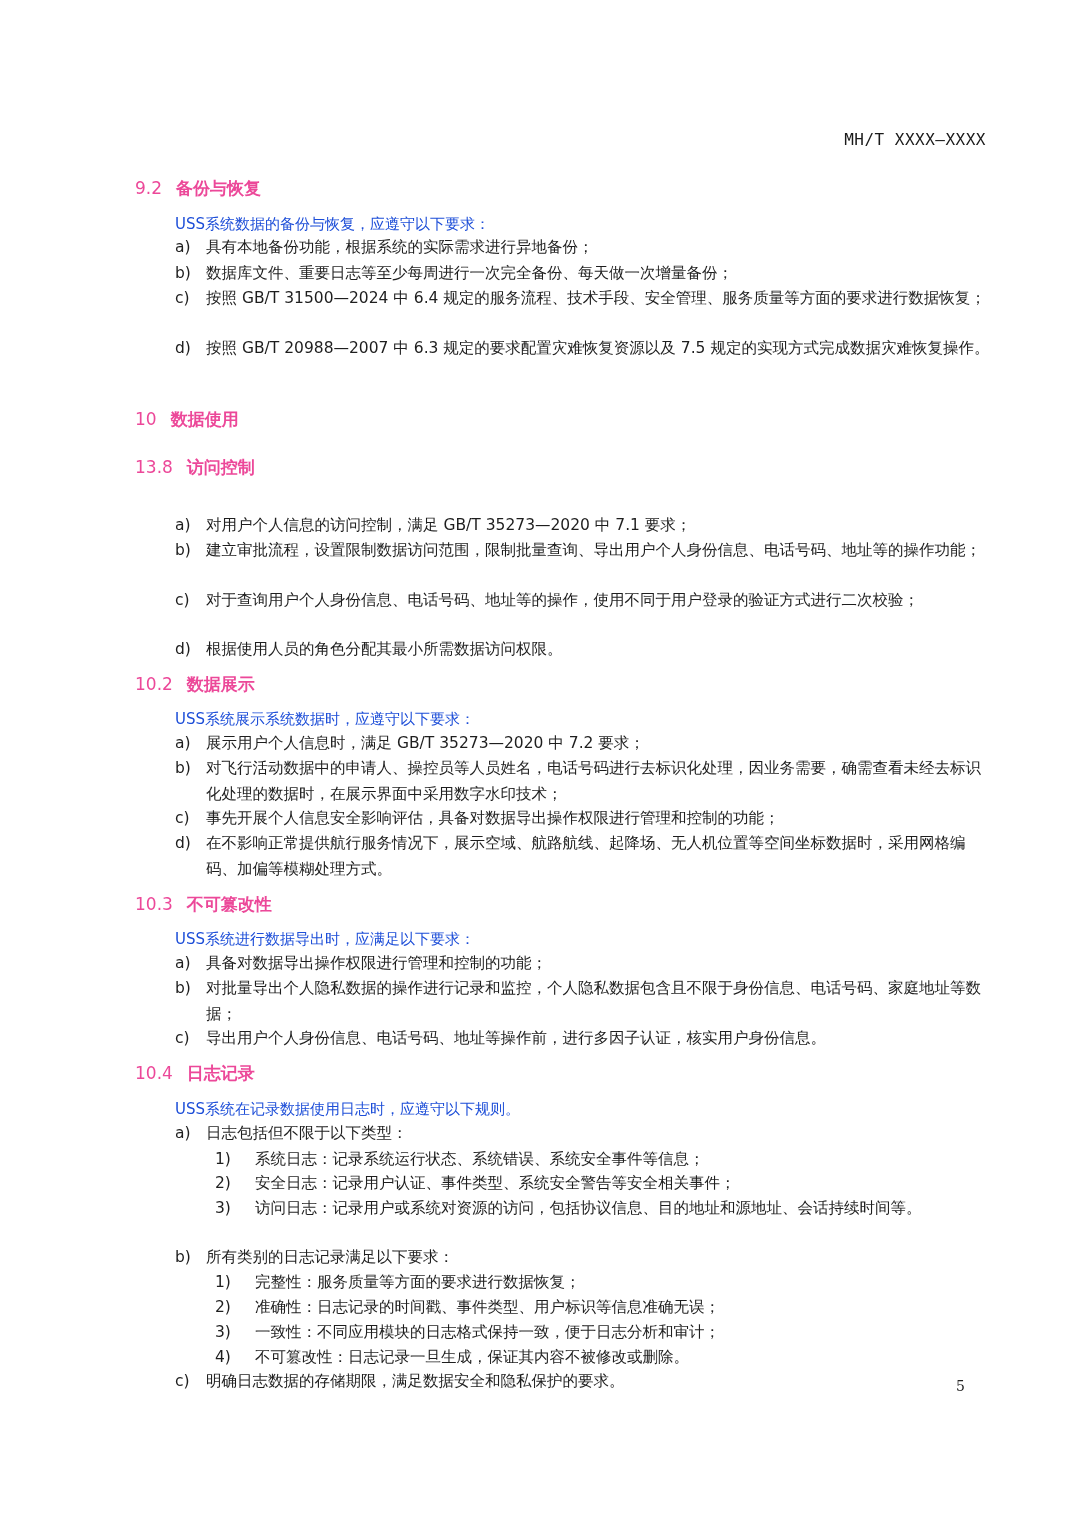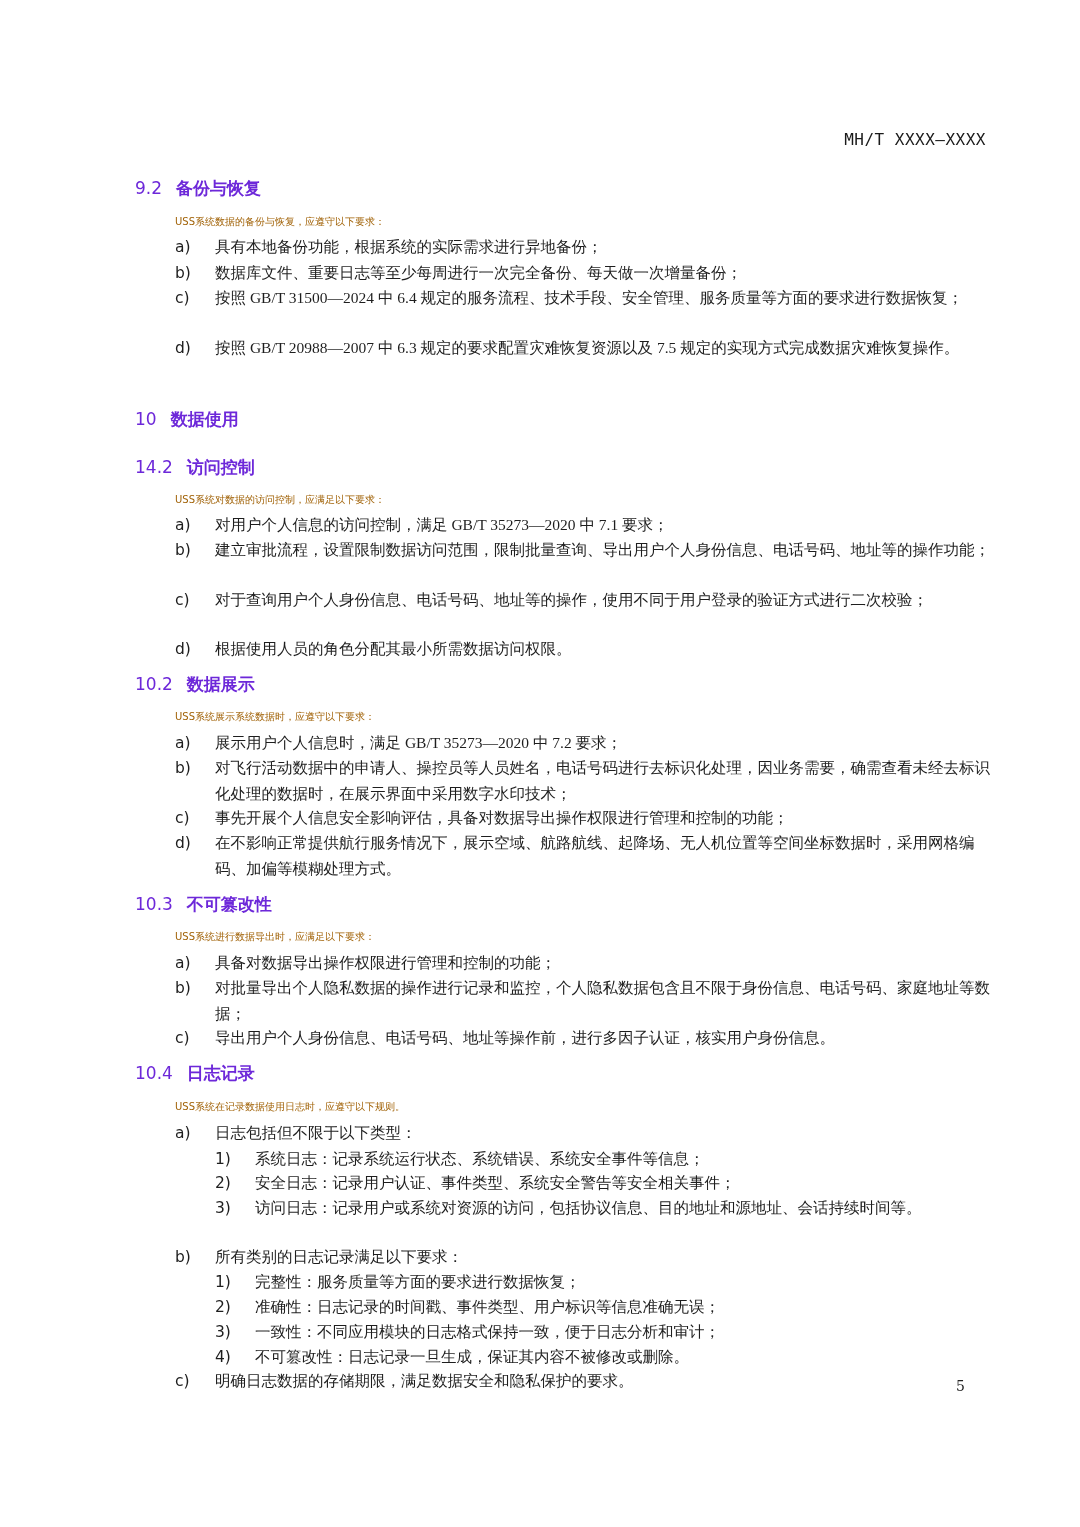--- a/index.html
+++ b/index.html
@@ -8,33 +8,33 @@
     font-family: "DejaVu Sans", sans-serif; color: #1a1a1a;
   }
   .page { position: absolute; left: 8px; top: 0; width: 1080px; height: 1527px; background: #fff; }
   .header-code {
     position: absolute; right: 102px; top: 130px;
     font-family: "DejaVu Sans Mono", "Liberation Mono", monospace;
     font-size: 16px; letter-spacing: 0.5px; color: #1a1a1a;
   }
   .heading {
     position: absolute; left: 127px;
-    font-size: 17px; font-weight: bold; color: #6d28d9;
+    font-size: 17px; font-weight: bold; color: #ec4899;
     white-space: nowrap;
   }
   .heading .num { display: inline-block; margin-right: 14px; font-weight: normal; font-family: "DejaVu Sans", sans-serif; }
   .intro {
-    position: absolute; left: 167px; font-size: 10px; white-space: nowrap; color: #a16207;
+    position: absolute; left: 167px; font-size: 15px; white-space: nowrap; color: #1d4ed8;
   }
   .item {
     position: absolute; left: 167px; width: 820px; font-size: 15.5px; color: #1e1e1e;
     line-height: 26px;
   }
   .item .lbl { position: absolute; left: 0; top: 0; }
-  .item .txt { display: block; margin-left: 40px; font-family: Liberation Serif, serif; }
+  .item .txt { display: block; margin-left: 31px; }
   .sub {
     position: absolute; left: 207px; width: 780px; font-size: 15.5px; color: #1e1e1e; line-height: 26px;
   }
   .sub .lbl { position: absolute; left: 0; top: 0; }
   .sub .txt { display: block; margin-left: 40px; }
   .page-num {
     position: absolute; left: 948px; top: 1378px; font-family: "DejaVu Serif", serif; font-size: 14px; color: #222;
   }
   .watermark {
     position: absolute; left: 688px; top: 1464px; display: flex; align-items: center;
@@ -68,23 +68,22 @@
   <div class="item" style="top:335px">
       <span class="lbl">d)</span>
       <span class="txt">按照 GB/T 20988—2007 中 6.3 规定的要求配置灾难恢复资源以及 7.5 规定的实现方式完成数据灾难恢复操作。</span>
     </div>
 
   <div class="heading" style="top:408px">
     <span class="num">10</span><span>数据使用</span>
   </div>
 
   <div class="heading" style="top:456px">
-    <span class="num">14.2</span><span>访问控制</span>
+    <span class="num">13.8</span><span>访问控制</span>
   </div>
-  <div class="intro" style="top:493px">USS系统对数据的访问控制，应满足以下要求：</div>
   <div class="item" style="top:512px">
       <span class="lbl">a)</span>
       <span class="txt">对用户个人信息的访问控制，满足 GB/T 35273—2020 中 7.1 要求；</span>
     </div>
   <div class="item" style="top:537px">
       <span class="lbl">b)</span>
       <span class="txt">建立审批流程，设置限制数据访问范围，限制批量查询、导出用户个人身份信息、电话号码、地址等的操作功能；</span>
     </div>
   <div class="item" style="top:587px">
       <span class="lbl">c)</span>

